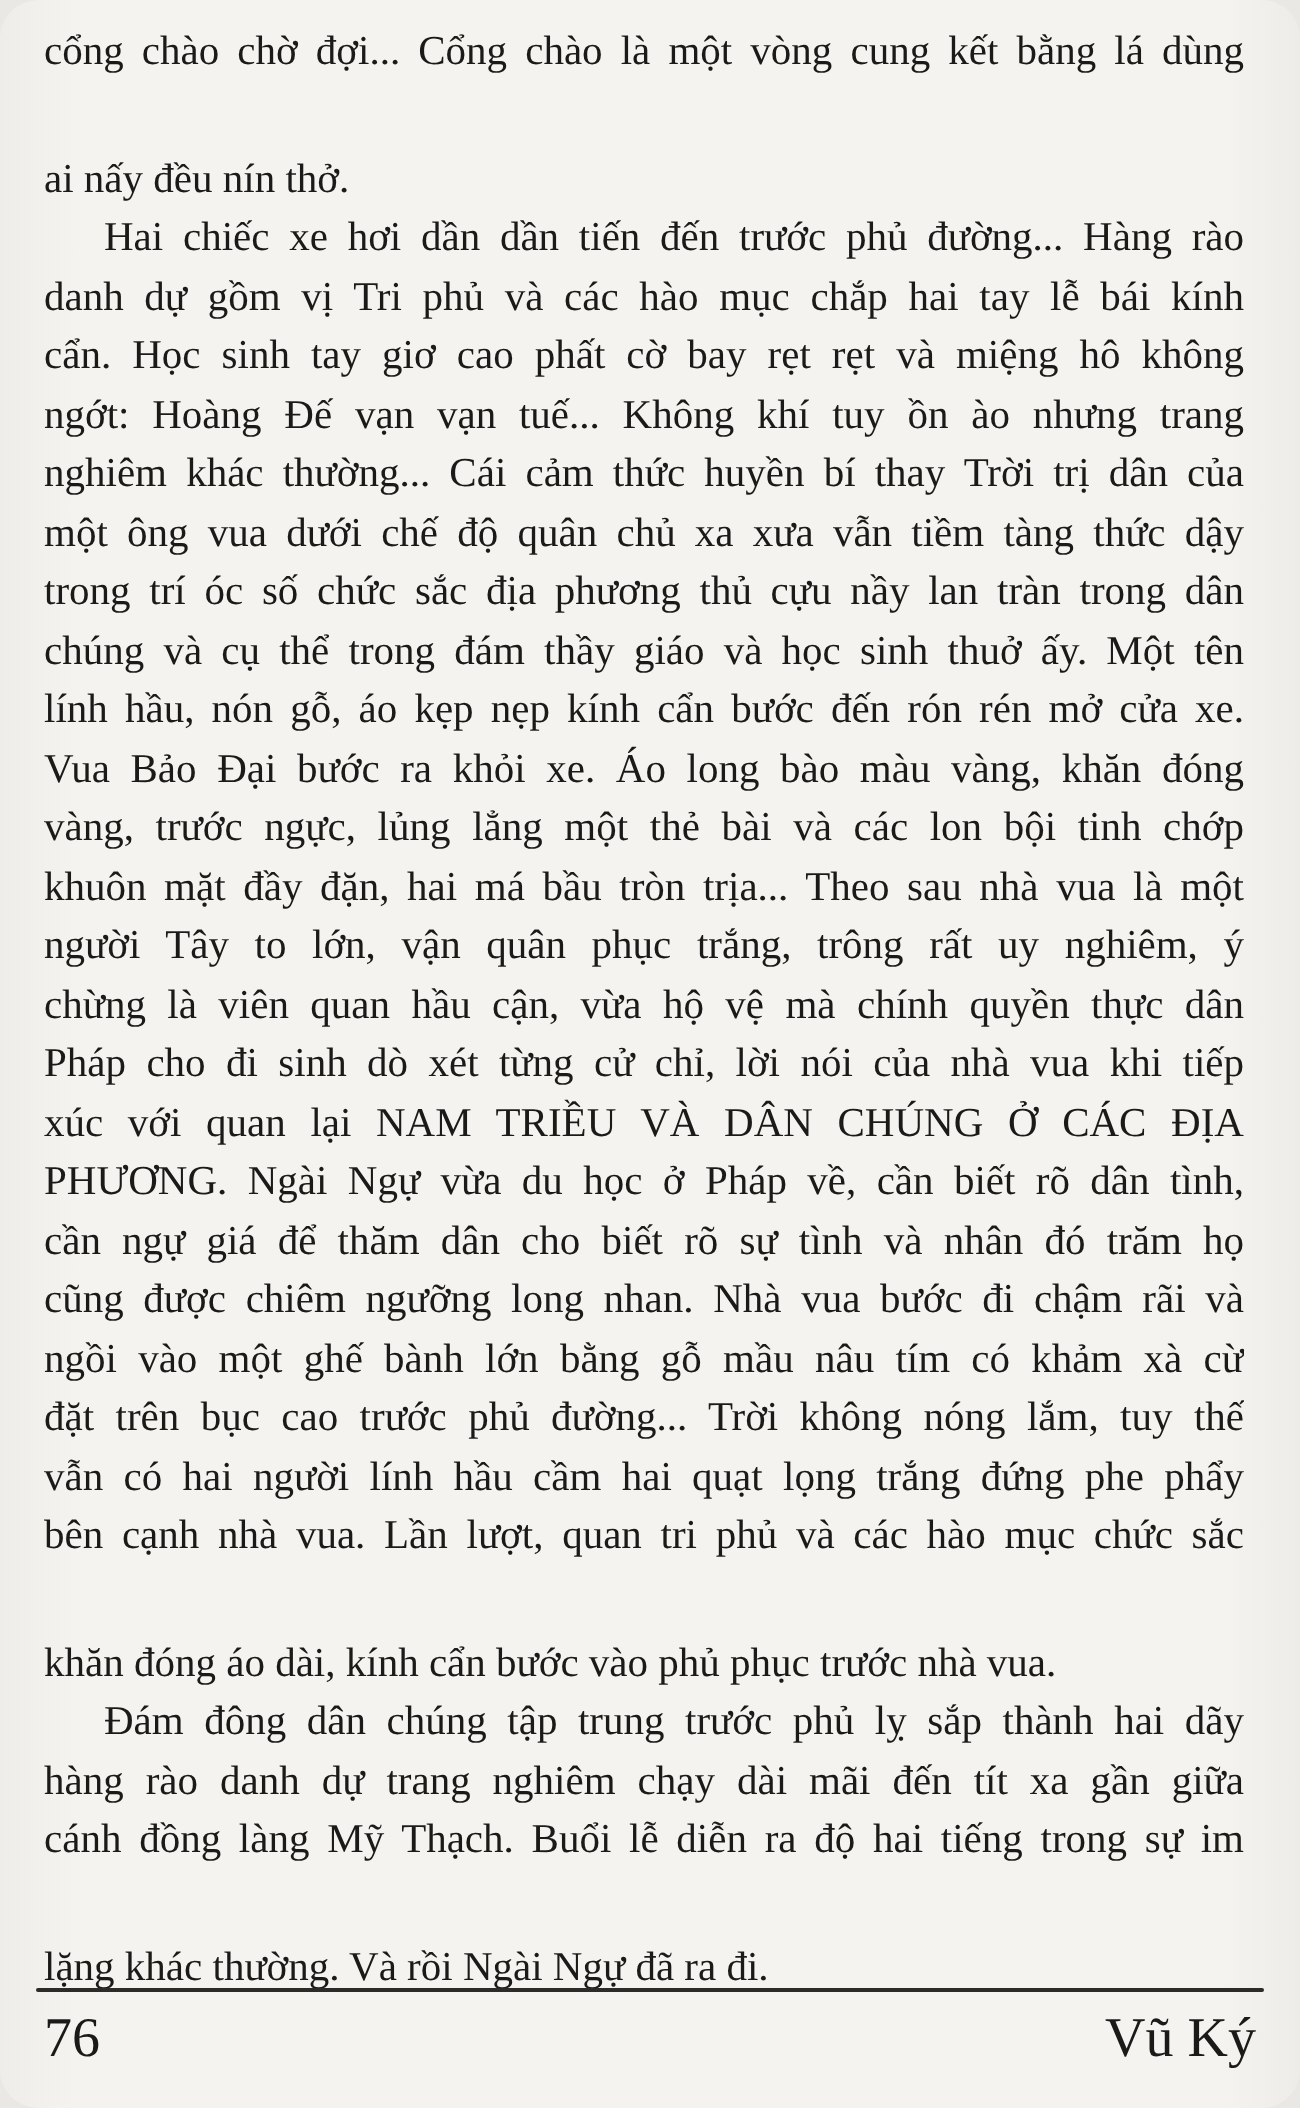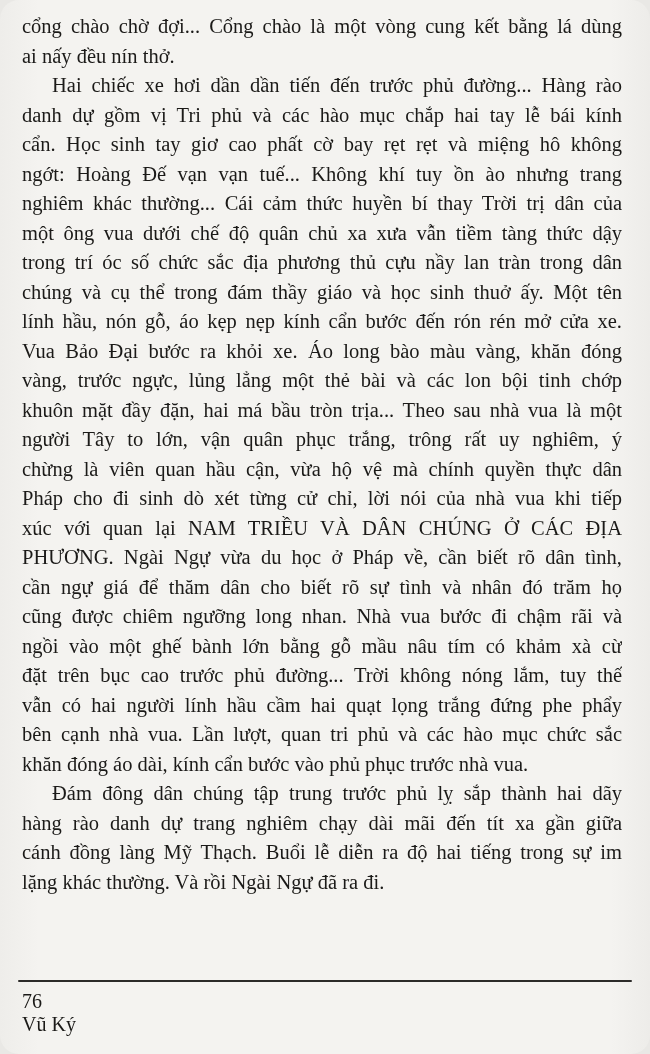--- a/index.html
+++ b/index.html
@@ -24,40 +24,40 @@
     height:29.5px;
     line-height:29.5px;
     font-size:20.5px;
     text-align:justify;
     text-align-last:justify;
     white-space:normal;
     overflow:hidden;
   }
   .line.last{
     text-align-last:left;
+    margin-top:34px;
   }
   .line.indent{
     text-indent:30px;
   }
   .footer{
     position:absolute;
     left:0;right:0;bottom:18px;
   }
   .rule{
     border-top:2px solid #2c2b29;
     margin:0 18px 0 18px;
     border-radius:1px;
   }
   .footer-row{
     display:flex;
     justify-content:space-between;
     align-items:baseline;
     padding:8px 22px 0 22px;
-    font-size:20px;
-    flex-direction:column;
+    font-size:28px;
   }
 </style>
 </head>
 <body>
 
 <div class="page">
   <div class="text-block">
       <div class="line">cổng chào chờ đợi... Cổng chào là một vòng cung kết bằng lá dùng</div>
       <div class="line last">ai nấy đều nín thở.</div>
       <div class="line indent">Hai chiếc xe hơi dần dần tiến đến trước phủ đường... Hàng rào</div>

